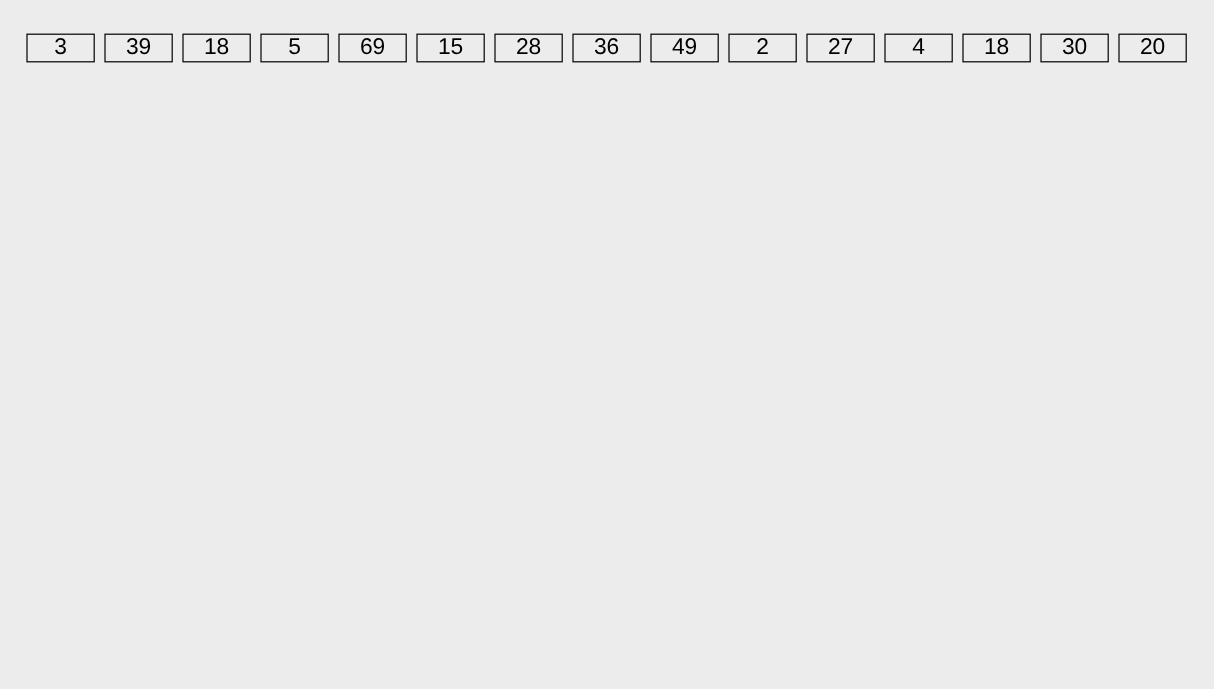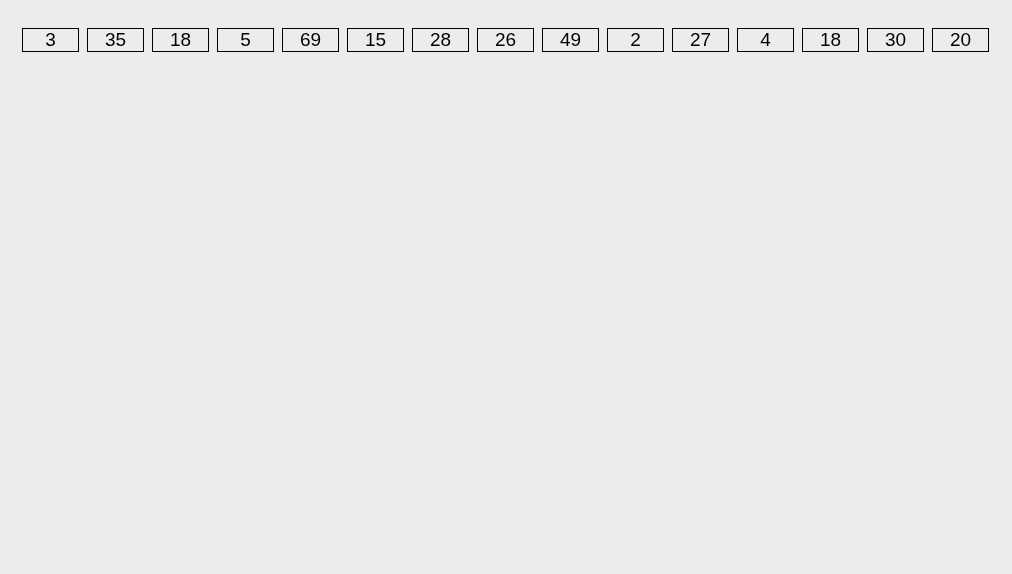--- a/index.html
+++ b/index.html
@@ -34,27 +34,27 @@
       display: flex;
       align-items: center;
       justify-content: center;
     }
   </style>
 </head>
 <body>
 
 <div class="button-row">
   <button class="num-button">3</button>
-  <button class="num-button">35</button>
+  <button class="num-button">39</button>
   <button class="num-button">18</button>
   <button class="num-button">5</button>
   <button class="num-button">69</button>
   <button class="num-button">15</button>
   <button class="num-button">28</button>
-  <button class="num-button">26</button>
+  <button class="num-button">36</button>
   <button class="num-button">49</button>
   <button class="num-button">2</button>
   <button class="num-button">27</button>
   <button class="num-button">4</button>
   <button class="num-button">18</button>
   <button class="num-button">30</button>
   <button class="num-button">20</button>
 </div>
 
 </body></html>

